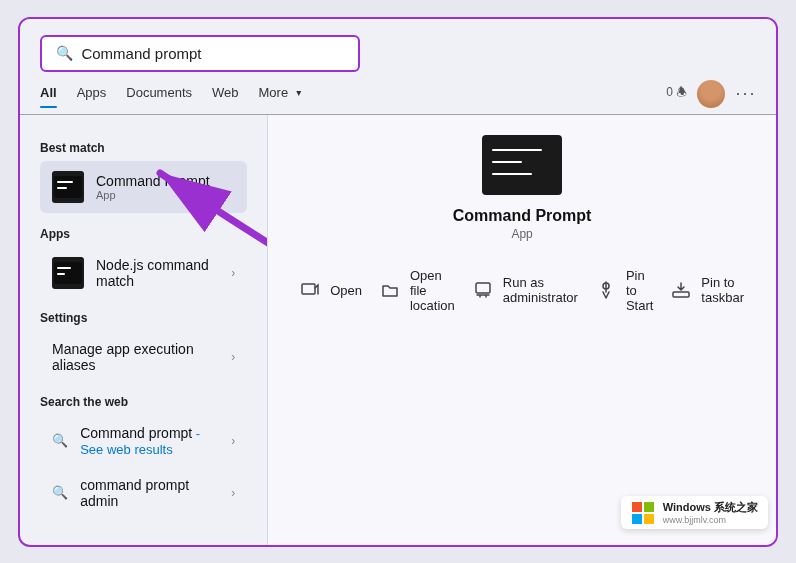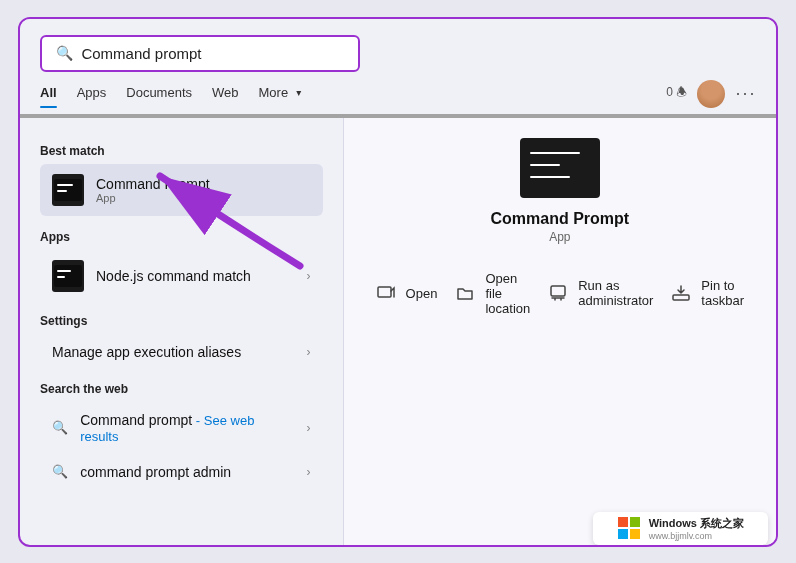--- a/index.html
+++ b/index.html
@@ -46,21 +46,21 @@
       color: #222;
       border: none;
       outline: none;
       background: transparent;
       width: 260px;
     }
     .tabs-row {
       display: flex;
       align-items: center;
       padding: 8px 20px 0 20px;
-      border-bottom: 4px solid #a3a3a3;
+      border-bottom: 1px solid #a3a3a3;
       gap: 20px;
       position: relative;
     }
     .tab {
       font-size: 13px;
       color: #333;
       padding-bottom: 8px;
       cursor: pointer;
       position: relative;
     }
@@ -267,27 +267,27 @@
       top: 30px;
       left: 120px;
       width: 180px;
       height: 120px;
       pointer-events: none;
       z-index: 10;
     }
     
     .watermark {
       position: absolute;
-      bottom: 0;
+      bottom: 16px;
       right: 8px;
       background: white;
       border-radius: 6px;
-      padding: 4px 24px;
-      display: flex;
-      align-items: flex-start;
+      padding: 4px 10px;
+      display: flex;
+      align-items: flex-end;
       gap: 8px;
       box-shadow: 0 2px 6px rgba(0,0,0,0.15);
     }
     .win-logo {
       width: 24px;
       height: 24px;
     }
     .watermark-text {
       display: flex;
       flex-direction: column;
@@ -451,20 +451,29 @@
         <div class="action-item">
           <span class="action-icon">
             <svg width="18" height="18" viewBox="0 0 18 18" fill="none">
               <rect x="2" y="2" width="14" height="10" rx="1.5" stroke="#444" stroke-width="1.5" fill="none"></rect>
               <path d="M3 14h12M6 14v2M12 14v2" stroke="#444" stroke-width="1.5" stroke-linecap="round"></path>
             </svg>
           </span>
           <span>Run as administrator</span>
         </div>
 
+        <div class="action-item">
+          <span class="action-icon">
+            <svg width="18" height="18" viewBox="0 0 18 18" fill="none">
+              <path d="M9 1v10M6 11l3 6 3-6" stroke="#444" stroke-width="1.5" stroke-linecap="round" stroke-linejoin="round" fill="none"></path>
+              <circle cx="9" cy="5" r="3" stroke="#444" stroke-width="1.5" fill="none"></circle>
+            </svg>
+          </span>
+          <span>Pin to Start</span>
+        </div>
 
         <div class="action-item">
           <span class="action-icon">
             <svg width="18" height="18" viewBox="0 0 18 18" fill="none">
               <rect x="1" y="11" width="16" height="5" rx="1" stroke="#444" stroke-width="1.5" fill="none"></rect>
               <path d="M9 2v7M6 6l3 3 3-3" stroke="#444" stroke-width="1.5" stroke-linecap="round" stroke-linejoin="round"></path>
             </svg>
           </span>
           <span>Pin to taskbar</span>
         </div>

